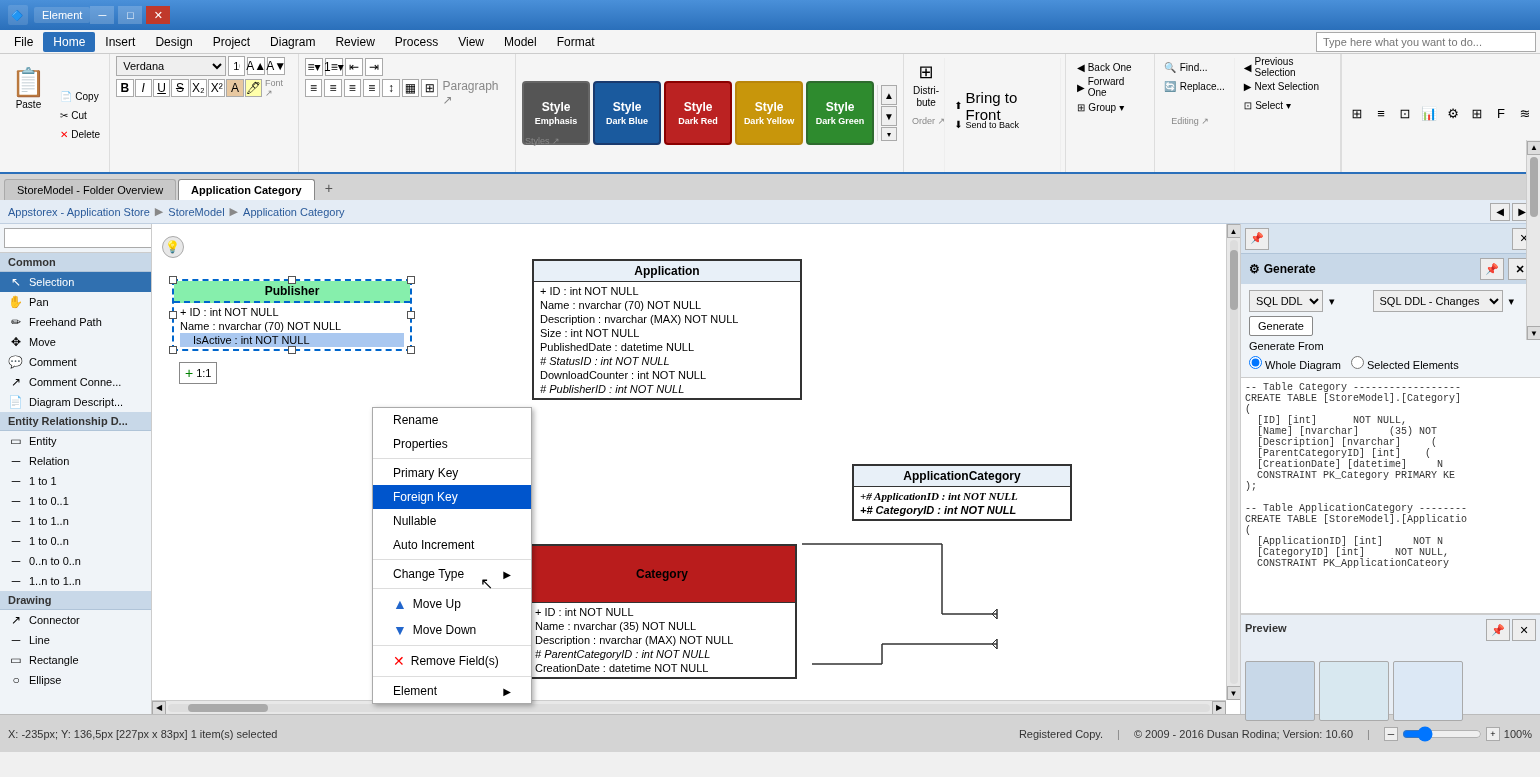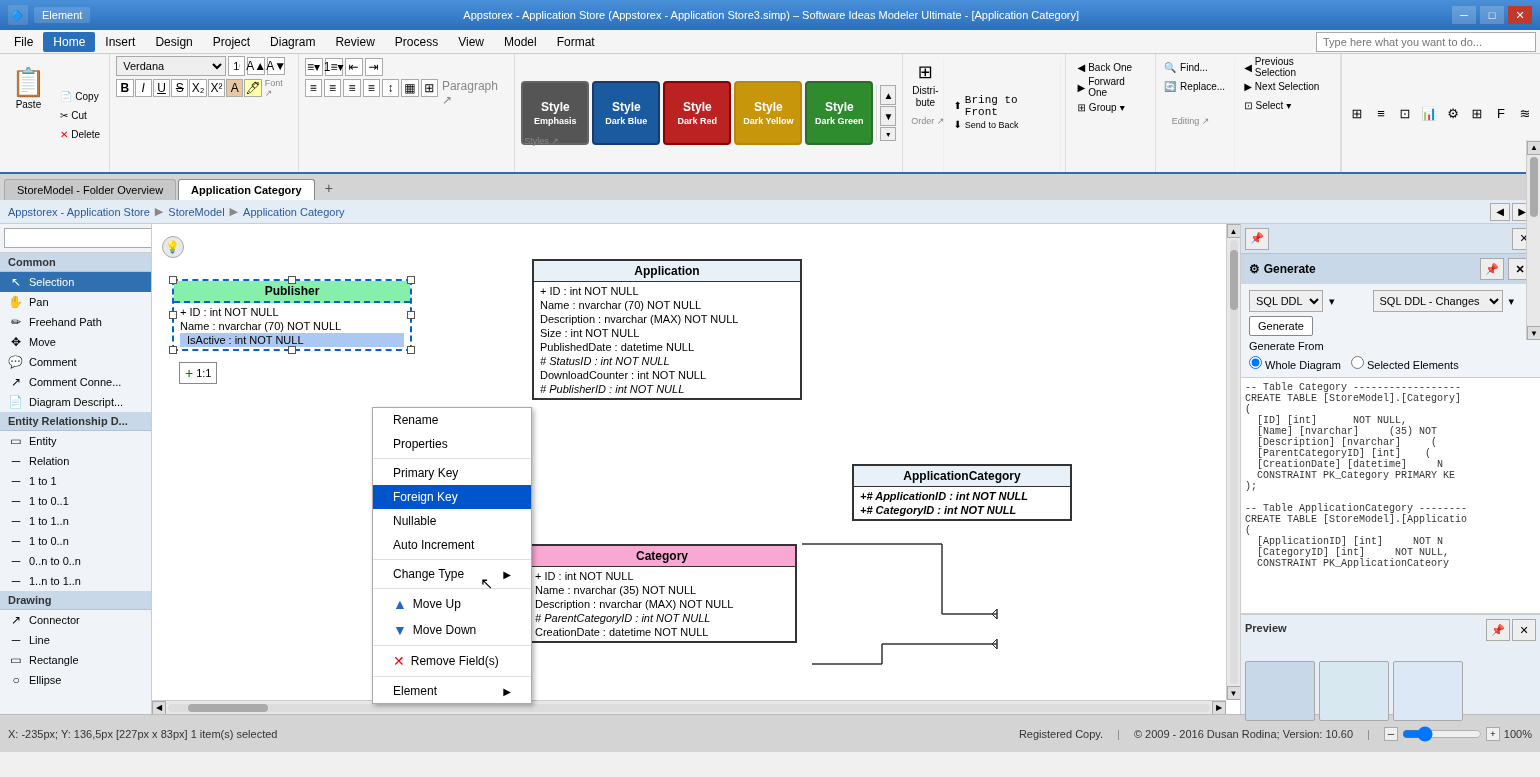--- a/index.html
+++ b/index.html
@@ -322,21 +322,20 @@
     }
   </style>
 </head>
 <body>
 
 <div id="titlebar">
   <div class="app-icon">🔷</div>
   <div style="display:flex; align-items:center; gap:6px; font-size:11px;">
     <span style="background:rgba(255,255,255,0.15); padding:2px 8px; border-radius:2px;">Element</span>
   </div>
-  <div class="title-text" style="font-size:11px;">Appstorex - Application Store (Appstorex - Application Store3.simp) – Software Ideas Modeler Ultimate - [Application Category]</div>
   <div class="win-controls">
     <button class="win-btn">─</button>
     <button class="win-btn">□</button>
     <button class="win-btn close">✕</button>
   </div>
 </div>
 
 <div id="menubar">
   <div class="menu-item">File</div>
   <div class="menu-item active">Home</div>
@@ -446,21 +445,21 @@
     </div>
 
     <div style="display:flex; align-items:stretch; padding:4px 4px 0 4px; border-right:1px solid #ddd;">
       <div style="display:flex; flex-direction:column; align-items:center; cursor:pointer; padding:2px 4px; border:1px solid transparent;">
         <div style="font-size:18px;">⊞</div>
         <div style="font-size:10px; margin-top:2px; text-align:center; line-height:12px;">Distri-<br>bute</div>
       </div>
       <div style="display:flex; flex-direction:column; gap:1px; justify-content:center; padding:0 4px; border-left:1px solid #eee; border-right:1px solid #eee;">
         <div class="rb-btn-small">
             <span>⬆</span> 
-            <span style="font-size:11px;font-family:Liberation Mono, monospace;">Bring to Front</span>
+            <span style="font-size:15px;">Bring to Front</span>
           </div>
         <div class="rb-btn-small">
             <span>⬇</span> 
             <span style="font-size:9px;">Send to Back</span>
           </div>
       </div>
       <div style="font-size:9px; color:#888; margin-top:58px; position:absolute; margin-left:4px;">Order ↗</div>
     </div>
 
     <div style="display:flex; flex-direction:column; padding:4px 6px 0 6px; border-right:1px solid #ddd; gap:2px; min-width:80px;">
@@ -646,21 +645,21 @@
       <div style="position:absolute; top:-5px; right:-5px; width:8px; height:8px; background:white; border:1px solid #555; z-index:20;"></div>
       <div style="position:absolute; top:50%; left:-5px; width:8px; height:8px; background:white; border:1px solid #555; z-index:20; transform:translateY(-50%);"></div>
       <div style="position:absolute; top:50%; right:-5px; width:8px; height:8px; background:white; border:1px solid #555; z-index:20; transform:translateY(-50%);"></div>
       <div style="position:absolute; bottom:-5px; left:-5px; width:8px; height:8px; background:white; border:1px solid #555; z-index:20;"></div>
       <div style="position:absolute; bottom:-5px; left:50%; width:8px; height:8px; background:white; border:1px solid #555; z-index:20; transform:translateX(-50%);"></div>
       <div style="position:absolute; bottom:-5px; right:-5px; width:8px; height:8px; background:white; border:1px solid #555; z-index:20;"></div>
       <div style="background:#86efac; border-bottom:2px dashed #0066cc; padding:3px 8px; font-weight:bold; text-align:center; font-size:12px;">Publisher</div>
       <div style="padding:2px 6px;">
         <div style="padding:1px 0; font-size:11px;">+ ID : int NOT NULL</div>
         <div style="padding:1px 0; font-size:11px;">Name : nvarchar (70)  NOT NULL</div>
-        <div style="padding:1px 7px; font-size:11px; background:#aac8f0;">IsActive : int NOT NULL</div>
+        <div style="padding:1px 13px; font-size:11px; background:#aac8f0;">IsActive : int NOT NULL</div>
       </div>
 
       <div style="position:absolute; bottom:-35px; left:5px; background:white; border:1px solid #888; padding:2px 5px; font-size:11px; display:flex; align-items:center; gap:3px;">
         <span style="color:green; font-size:14px;">+</span>
         <span>1:1</span>
       </div>
     </div>
 
     <div style="position:absolute; top:35px; left:380px; width:270px; border:2px solid #333; background:white;">
       <div style="background:#e8f0f8; border-bottom:1px solid #333; padding:3px 8px; font-weight:bold; text-align:center; font-size:12px;">Application</div>
@@ -670,34 +669,34 @@
         <div style="padding:1px 0; font-size:11px;">Description : nvarchar (MAX)  NOT NULL</div>
         <div style="padding:1px 0; font-size:11px;">Size : int NOT NULL</div>
         <div style="padding:1px 0; font-size:11px;">PublishedDate : datetime NULL</div>
         <div style="padding:1px 0; font-size:11px; font-style:italic;"># StatusID : int NOT NULL</div>
         <div style="padding:1px 0; font-size:11px;">DownloadCounter : int NOT NULL</div>
         <div style="padding:1px 0; font-size:11px; font-style:italic;"># PublisherID : int NOT NULL</div>
       </div>
     </div>
 
     <div style="position:absolute; top:320px; left:375px; width:270px; border:2px solid #333; background:white;">
-      <div style="background:#f9a8d4; border-bottom:1px solid #333; padding:3px 8px; font-weight:bold; text-align:center; font-size:12px;">Category</div>
+      <div style="background:#b91c1c; border-bottom:1px solid #333; padding:21px 8px; font-weight:bold; text-align:center; font-size:12px;">Category</div>
       <div style="padding:2px 6px;">
         <div style="padding:1px 0; font-size:11px;">+ ID : int NOT NULL</div>
         <div style="padding:1px 0; font-size:11px;">Name : nvarchar (35)  NOT NULL</div>
         <div style="padding:1px 0; font-size:11px;">Description : nvarchar (MAX)  NOT NULL</div>
         <div style="padding:1px 0; font-size:11px; font-style:italic;"># ParentCategoryID : int NOT NULL</div>
         <div style="padding:1px 0; font-size:11px;">CreationDate : datetime NOT NULL</div>
       </div>
     </div>
 
     <div style="position:absolute; top:240px; left:700px; width:220px; border:2px solid #333; background:white;">
       <div style="background:#e8f0f8; border-bottom:1px solid #333; padding:3px 8px; font-weight:bold; text-align:center; font-size:12px;">ApplicationCategory</div>
       <div style="padding:2px 6px;">
-        <div style="padding:1px 0; font-size:11px; font-weight:bold; font-style:italic;">+# ApplicationID : int NOT NULL</div>
+        <div style="padding:1px 0; font-size:11px; font-weight:bold; font-style:italic;font-family:Liberation Serif, serif;">+# ApplicationID : int NOT NULL</div>
         <div style="padding:1px 0; font-size:11px; font-weight:bold; font-style:italic;">+# CategoryID : int NOT NULL</div>
       </div>
     </div>
 
     <div class="context-menu" style="top:183px; left:220px; z-index:50;">
       <div class="ctx-item">
         <span>Rename</span>
       </div>
       <div class="ctx-item">
         <span>Properties</span>

